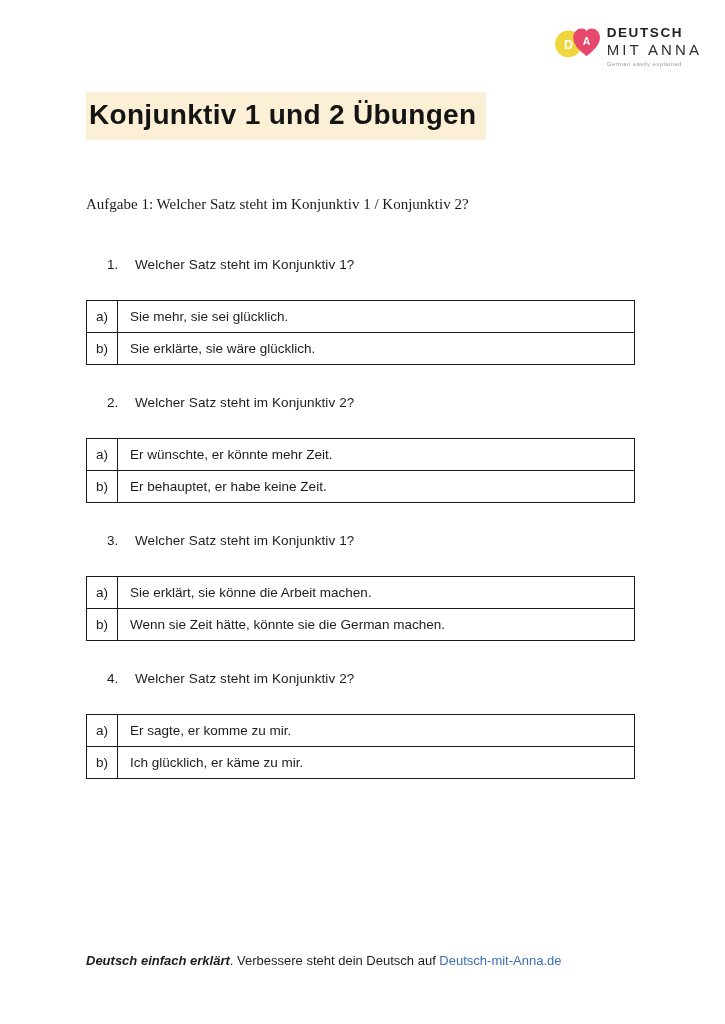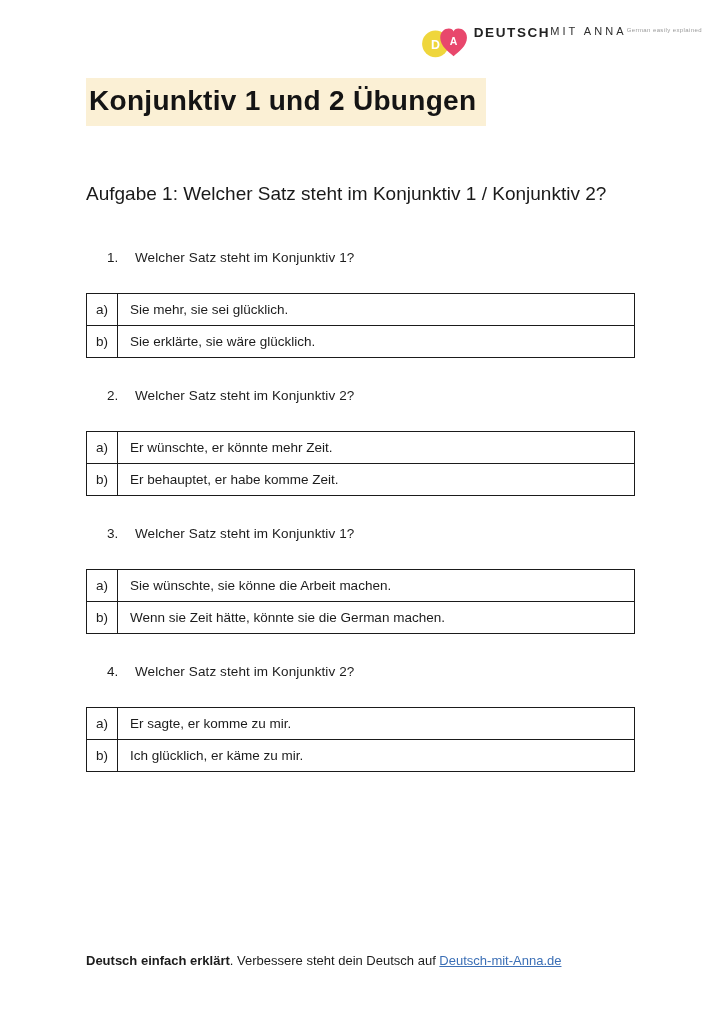--- a/index.html
+++ b/index.html
@@ -36,67 +36,68 @@
     gap: 5px;
   }
   .logo-mark { width: 48px; height: 42px; flex: 0 0 auto; }
   .logo-mark .lm-circle { fill: var(--logo_yellow); }
   .logo-mark .lm-heart  { fill: var(--logo_pink); }
   .logo-mark text {
     font-family: "Liberation Sans", sans-serif;
     fill: #ffffff;
     font-weight: 700;
   }
-  .logo-text { display: flex; flex-direction: row; padding-top: 5px; text-align: center; }
+  .logo-text { display: flex; flex-direction: column; padding-top: 5px; }
   .logo-line1 {
     font-size: 13.5px;
     font-weight: 700;
     letter-spacing: 1.6px;
     color: #222222;
     line-height: 1.15;
   }
   .logo-line2 {
-    font-size: 11px;
+    font-size: 15px;
     font-weight: 400;
     letter-spacing: 3.1px;
     color: #2e2e2e;
     line-height: 1.25;
   }
   .logo-tagline {
     font-size: 6px;
     color: #9a9a9a;
     letter-spacing: 0.4px;
     margin-top: 2px;
   }
 
   
   .content {
     position: absolute;
-    top: 78px;
+    top: 92px;
     left: 86px;
     width: 551px;
   }
   .doc-title {
     display: inline-block;
     background: var(--highlight);
     font-size: 28px;
     font-weight: 600;
     letter-spacing: 0.3px;
     color: #141414;
     padding: 7px 10px 9px 3px;
     margin-bottom: 50px;
   }
   .section-heading {
-    font-size: 19px;
+    font-size: 15px;
     font-weight: 400;
     color: #1a1a1a;
     line-height: 1.9;
     max-width: 580px;
     width: 580px;
     margin-bottom: 38px;
+    font-family: Liberation Serif, serif;
   }
 
   .question-line {
     display: flex;
     margin: 0 0 28px 21px;
     font-size: 13.5px;
     color: #1c1c1c;
   }
   .q-num { width: 28px; flex: 0 0 auto; }
   .q-text { letter-spacing: 0.1px; }
@@ -123,24 +124,23 @@
 
   
   .footer {
     position: absolute;
     left: 86px;
     top: 953px;
     font-size: 13px;
     color: #1c1c1c;
     white-space: nowrap;
   }
-  .footer .f-bold { font-weight: 700; }
+  .footer .f-bold { font-weight: 700; font-style: italic; }
   .footer a {
     color: var(--link_blue);
-    text-decoration: underline;
     cursor: pointer;
   }
 </style>
 </head>
 <body>
 
 <div class="page">
 
   <div class="logo">
     <svg class="logo-mark" viewBox="0 0 50 44">
@@ -189,37 +189,37 @@
         <span class="q-text">Welcher Satz steht im Konjunktiv 2?</span>
       </div>
       <table class="options-table">
         <tbody>
             <tr>
           <td class="label-cell">a)</td>
           <td class="text-cell">Er wünschte, er könnte mehr Zeit.</td>
         </tr>
         <tr>
           <td class="label-cell">b)</td>
-          <td class="text-cell">Er behauptet, er habe komme Zeit.</td>
+          <td class="text-cell">Er behauptet, er habe keine Zeit.</td>
         </tr>
       </tbody>
         </table>
     </div>
 
     
     <div>
       <div class="question-line">
         <span class="q-num">3.</span>
         <span class="q-text">Welcher Satz steht im Konjunktiv 1?</span>
       </div>
       <table class="options-table">
         <tbody>
             <tr>
           <td class="label-cell">a)</td>
-          <td class="text-cell">Sie wünschte, sie könne die Arbeit machen.</td>
+          <td class="text-cell">Sie erklärt, sie könne die Arbeit machen.</td>
         </tr>
         <tr>
           <td class="label-cell">b)</td>
           <td class="text-cell">Wenn sie Zeit hätte, könnte sie die German machen.</td>
         </tr>
       </tbody>
         </table>
     </div>
 
     

